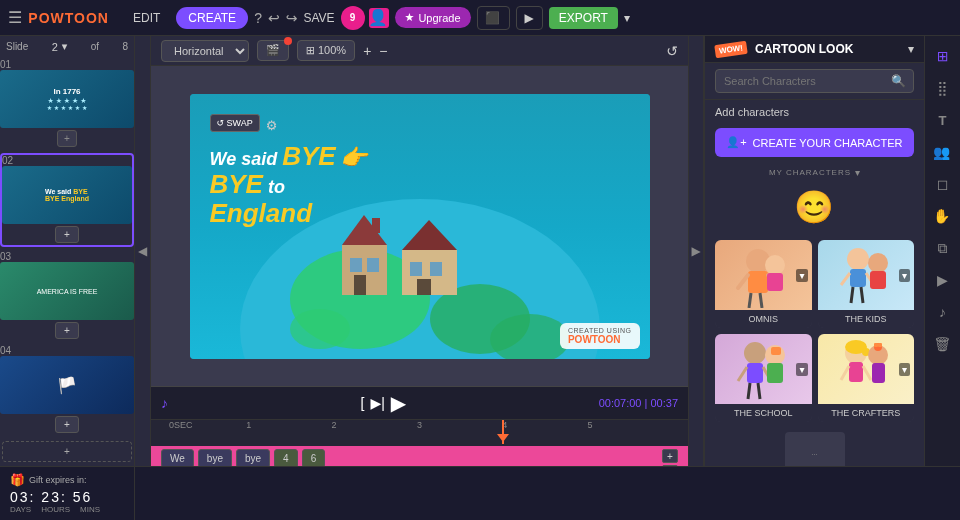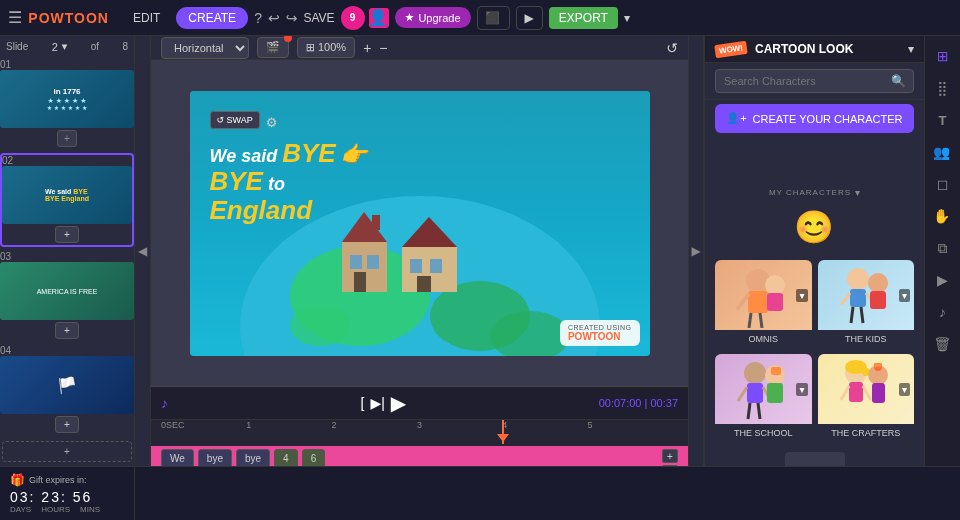--- a/index.html
+++ b/index.html
@@ -40,21 +40,21 @@
     .slide-add span { font-size: 10px; color: #aaa; }
     .add-plus { font-size: 14px; color: #aaa; }
     .slide-action-bar { display: flex; justify-content: center; padding: 2px; }
     .slide-action-bar .icon-sm { font-size: 10px; color: #888; cursor: pointer; background: #3a3a4e; border-radius: 3px; padding: 2px 6px; }
 
     
     .toggle-arrow { width: 16px; background: #2a2a3e; display: flex; align-items: center; justify-content: center; cursor: pointer; font-size: 12px; color: #888; border-right: 1px solid #333; flex-shrink: 0; }
 
     
     .canvas-area { flex: 1; display: flex; flex-direction: column; background: #3a3a4e; overflow: hidden; }
-    .canvas-toolbar { height: 24px; background: #2a2a3e; border-bottom: 1px solid #333; display: flex; align-items: center; padding: 8px 10px; gap: 8px; flex-shrink: 0; }
+    .canvas-toolbar { height: 30px; background: #2a2a3e; border-bottom: 1px solid #333; display: flex; align-items: center; padding: 8px 10px; gap: 8px; flex-shrink: 0; }
     .orientation-select { background: #3a3a4e; border: 1px solid #555; color: #ccc; font-size: 11px; padding: 3px 8px; border-radius: 4px; cursor: pointer; }
     .rec-btn { background: #3a3a4e; border: 1px solid #555; color: #ccc; font-size: 11px; padding: 3px 8px; border-radius: 4px; cursor: pointer; position: relative; }
     .rec-dot { position: absolute; top: -3px; right: -3px; width: 8px; height: 8px; background: #f44336; border-radius: 50%; }
     .grid-btn { background: #3a3a4e; border: 1px solid #555; color: #ccc; font-size: 11px; padding: 3px 8px; border-radius: 4px; cursor: pointer; }
     .spacer { flex: 1; }
     .refresh-btn { background: transparent; border: none; color: #ccc; font-size: 14px; cursor: pointer; }
 
     
     .canvas-wrapper { flex: 1; display: flex; align-items: center; justify-content: center; overflow: hidden; padding: 10px; }
     .canvas-stage { width: 460px; height: 265px; background: #1a8aaa; position: relative; border-radius: 4px; overflow: hidden; flex-shrink: 0; }
@@ -301,21 +301,21 @@
         <div class="time-display">
           <span style="color:#7c4dff;">00:07:00</span>
           <span>|</span>
           <span>00:37</span>
         </div>
       </div>
 
       <div style="position:relative;padding:0 10px;background:#252535;height:26px;">
         <div class="tick-container">
 
-          <span class="ruler-label" style="left:0px;">0SEC</span>
+          <span class="ruler-label" style="left:8px;">0SEC</span>
           <span class="ruler-label" style="left:16.5%;">1</span>
           <span class="ruler-label" style="left:33%;">2</span>
           <span class="ruler-label" style="left:49.5%;">3</span>
           <span class="ruler-label" style="left:66%;">4</span>
           <span class="ruler-label" style="left:82.5%;">5</span>
 
           <div style="position:absolute;left:66%;top:0;bottom:0;width:2px;background:#ff6b35;">
             <div style="position:absolute;top:14px;left:-5px;width:0;height:0;border-left:6px solid transparent;border-right:6px solid transparent;border-top:8px solid #ff6b35;"></div>
           </div>
         </div>
@@ -348,26 +348,27 @@
       <span class="chevron-down">▾</span>
     </div>
 
     <div class="search-bar">
       <div class="search-wrap">
         <input class="search-input" type="text" placeholder="Search Characters" style="">
         <span class="search-icon">🔍</span>
       </div>
     </div>
 
+    <div class="add-chars-label">Add characters</div>
     <button class="create-char-btn">
       <span>👤+</span>
       <span>CREATE YOUR CHARACTER</span>
     </button>
 
-    <div style="display:flex;align-items:center;justify-content:center;padding:6px 10px 2px;margin-top:44px;">
+    <div style="display:flex;align-items:center;justify-content:center;padding:6px 10px 2px;">
       <span style="font-size:8px;color:#888;letter-spacing:1px;">MY CHARACTERS</span>
       <span style="font-size:10px;color:#888;margin-left:4px;">▾</span>
     </div>
     <div style="display:flex;justify-content:center;padding:8px;">
       <span style="font-size:32px;color:#ccc;">😊</span>
     </div>
 
     <div class="chars-grid">
 
       <div class="char-card">

